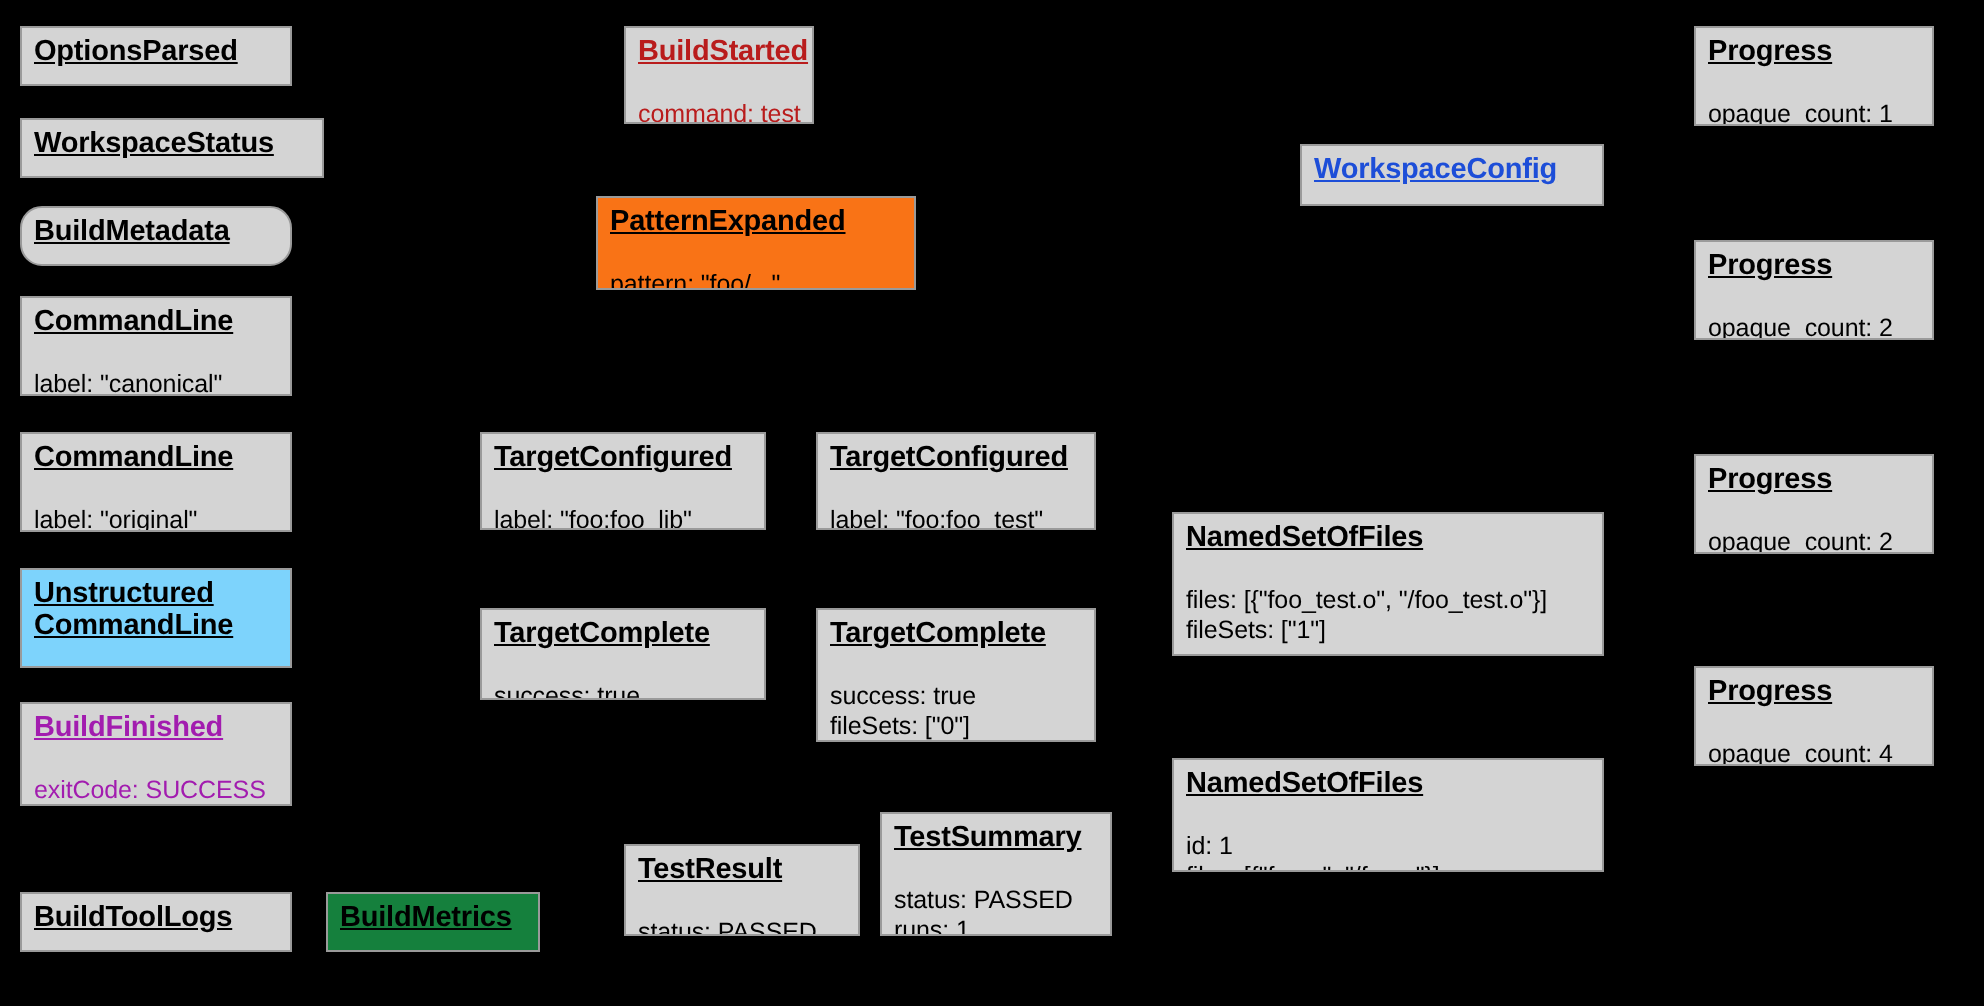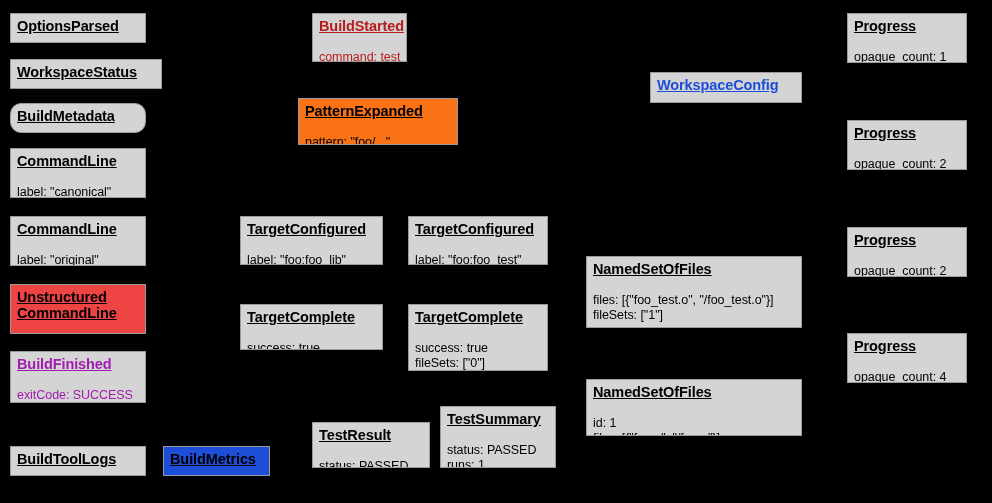--- a/index.html
+++ b/index.html
@@ -68,34 +68,34 @@
       <div class="fields">
         <div class="field">label: "canonical"</div>
       </div>
     </div>
     <div class="node" style="left: 10px; top: 216px; width: 136px; height: 50px; background: rgb(212, 212, 212); border-color: rgb(154, 154, 154); color: rgb(0, 0, 0);">
       <div class="title">CommandLine</div>
       <div class="fields">
         <div class="field">label: "original"</div>
       </div>
     </div>
-    <div class="node" style="left: 10px; top: 284px; width: 136px; height: 50px; background: #ef4444; border-color: rgb(154, 154, 154); color: rgb(0, 0, 0);">
+    <div class="node" style="left: 10px; top: 284px; width: 136px; height: 50px; background: #7dd3fc; border-color: rgb(154, 154, 154); color: rgb(0, 0, 0);">
       <div class="title">Unstructured
 CommandLine</div>
     </div>
     <div class="node" style="left: 10px; top: 351px; width: 136px; height: 52px; background: rgb(212, 212, 212); border-color: rgb(154, 154, 154); color: #a21caf;">
       <div class="title">BuildFinished</div>
       <div class="fields">
         <div class="field">exitCode: SUCCESS</div>
       </div>
     </div>
     <div class="node" style="left: 10px; top: 446px; width: 136px; height: 30px; background: rgb(212, 212, 212); border-color: rgb(154, 154, 154); color: rgb(0, 0, 0);">
       <div class="title">BuildToolLogs</div>
     </div>
-    <div class="node" style="left: 163px; top: 446px; width: 107px; height: 30px; background: #1d4ed8; border-color: rgb(154, 154, 154); color: rgb(0, 0, 0);">
+    <div class="node" style="left: 163px; top: 446px; width: 107px; height: 30px; background: #15803d; border-color: rgb(154, 154, 154); color: rgb(0, 0, 0);">
       <div class="title">BuildMetrics</div>
     </div>
     <div class="node" style="left: 312px; top: 13px; width: 95px; height: 49px; background: rgb(212, 212, 212); border-color: rgb(154, 154, 154); color: #b91c1c;">
       <div class="title">BuildStarted</div>
       <div class="fields">
         <div class="field">command: test</div>
       </div>
     </div>
     <div class="node" style="left: 298px; top: 98px; width: 160px; height: 47px; background: #f97316; border-color: rgb(154, 154, 154); color: rgb(0, 0, 0);">
       <div class="title">PatternExpanded</div>

